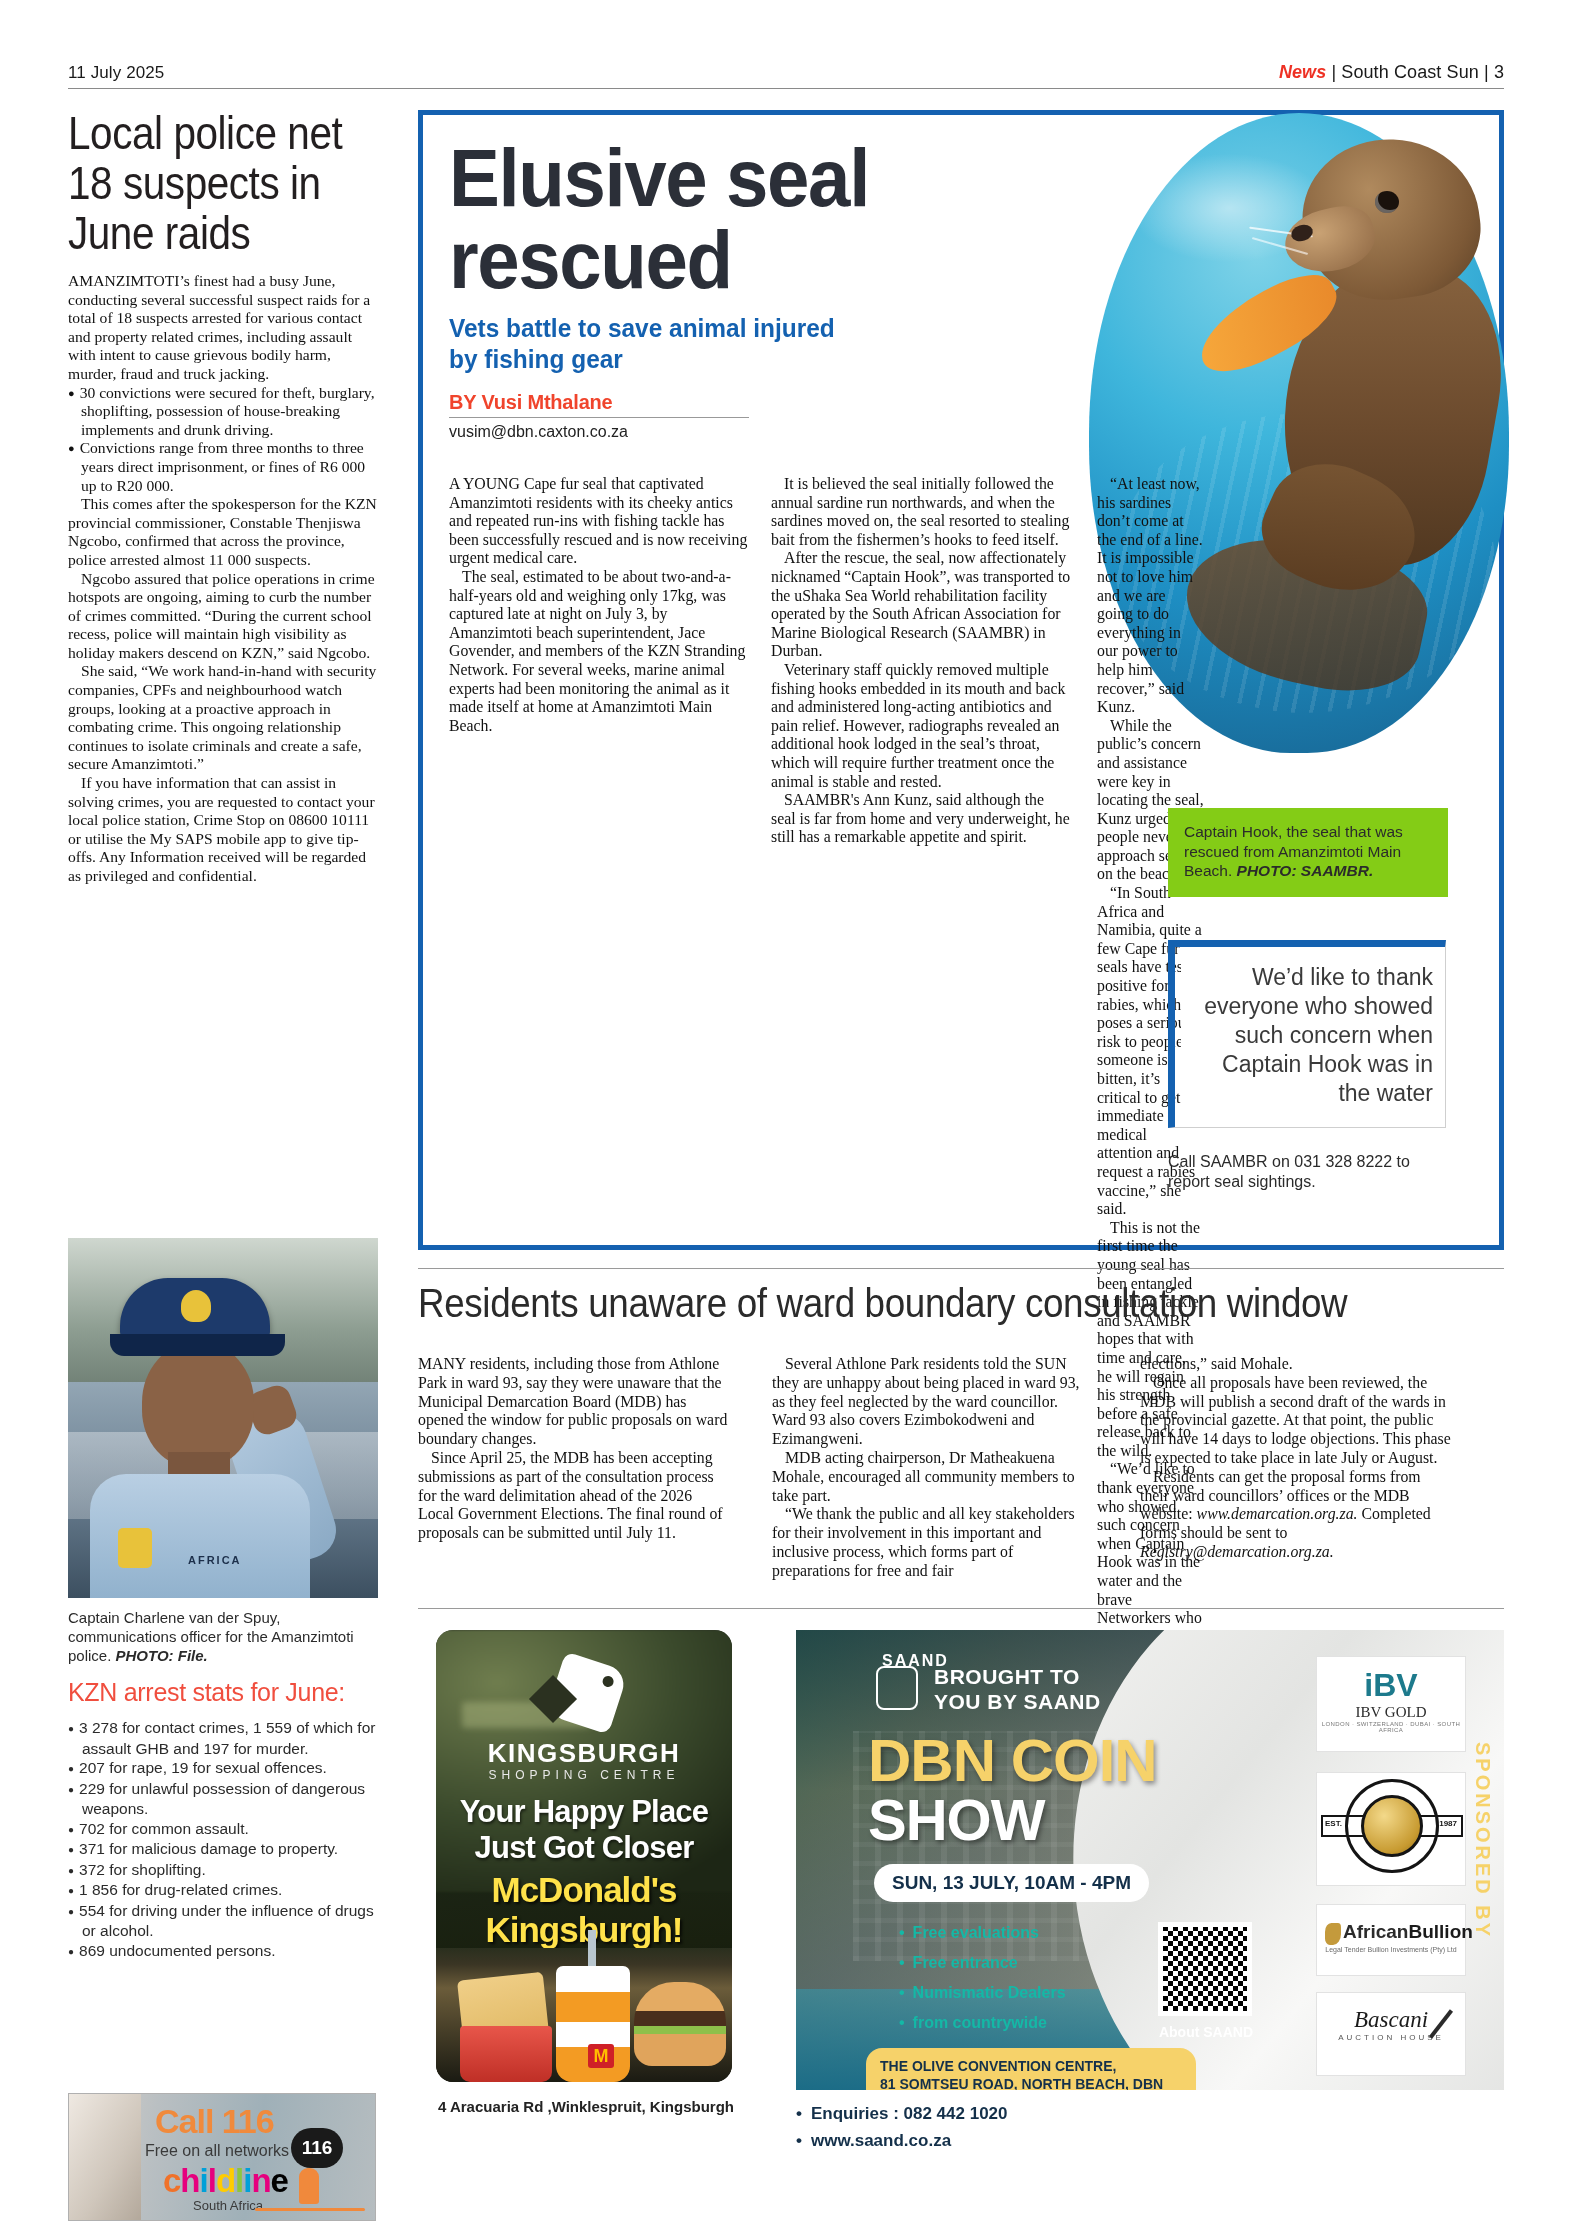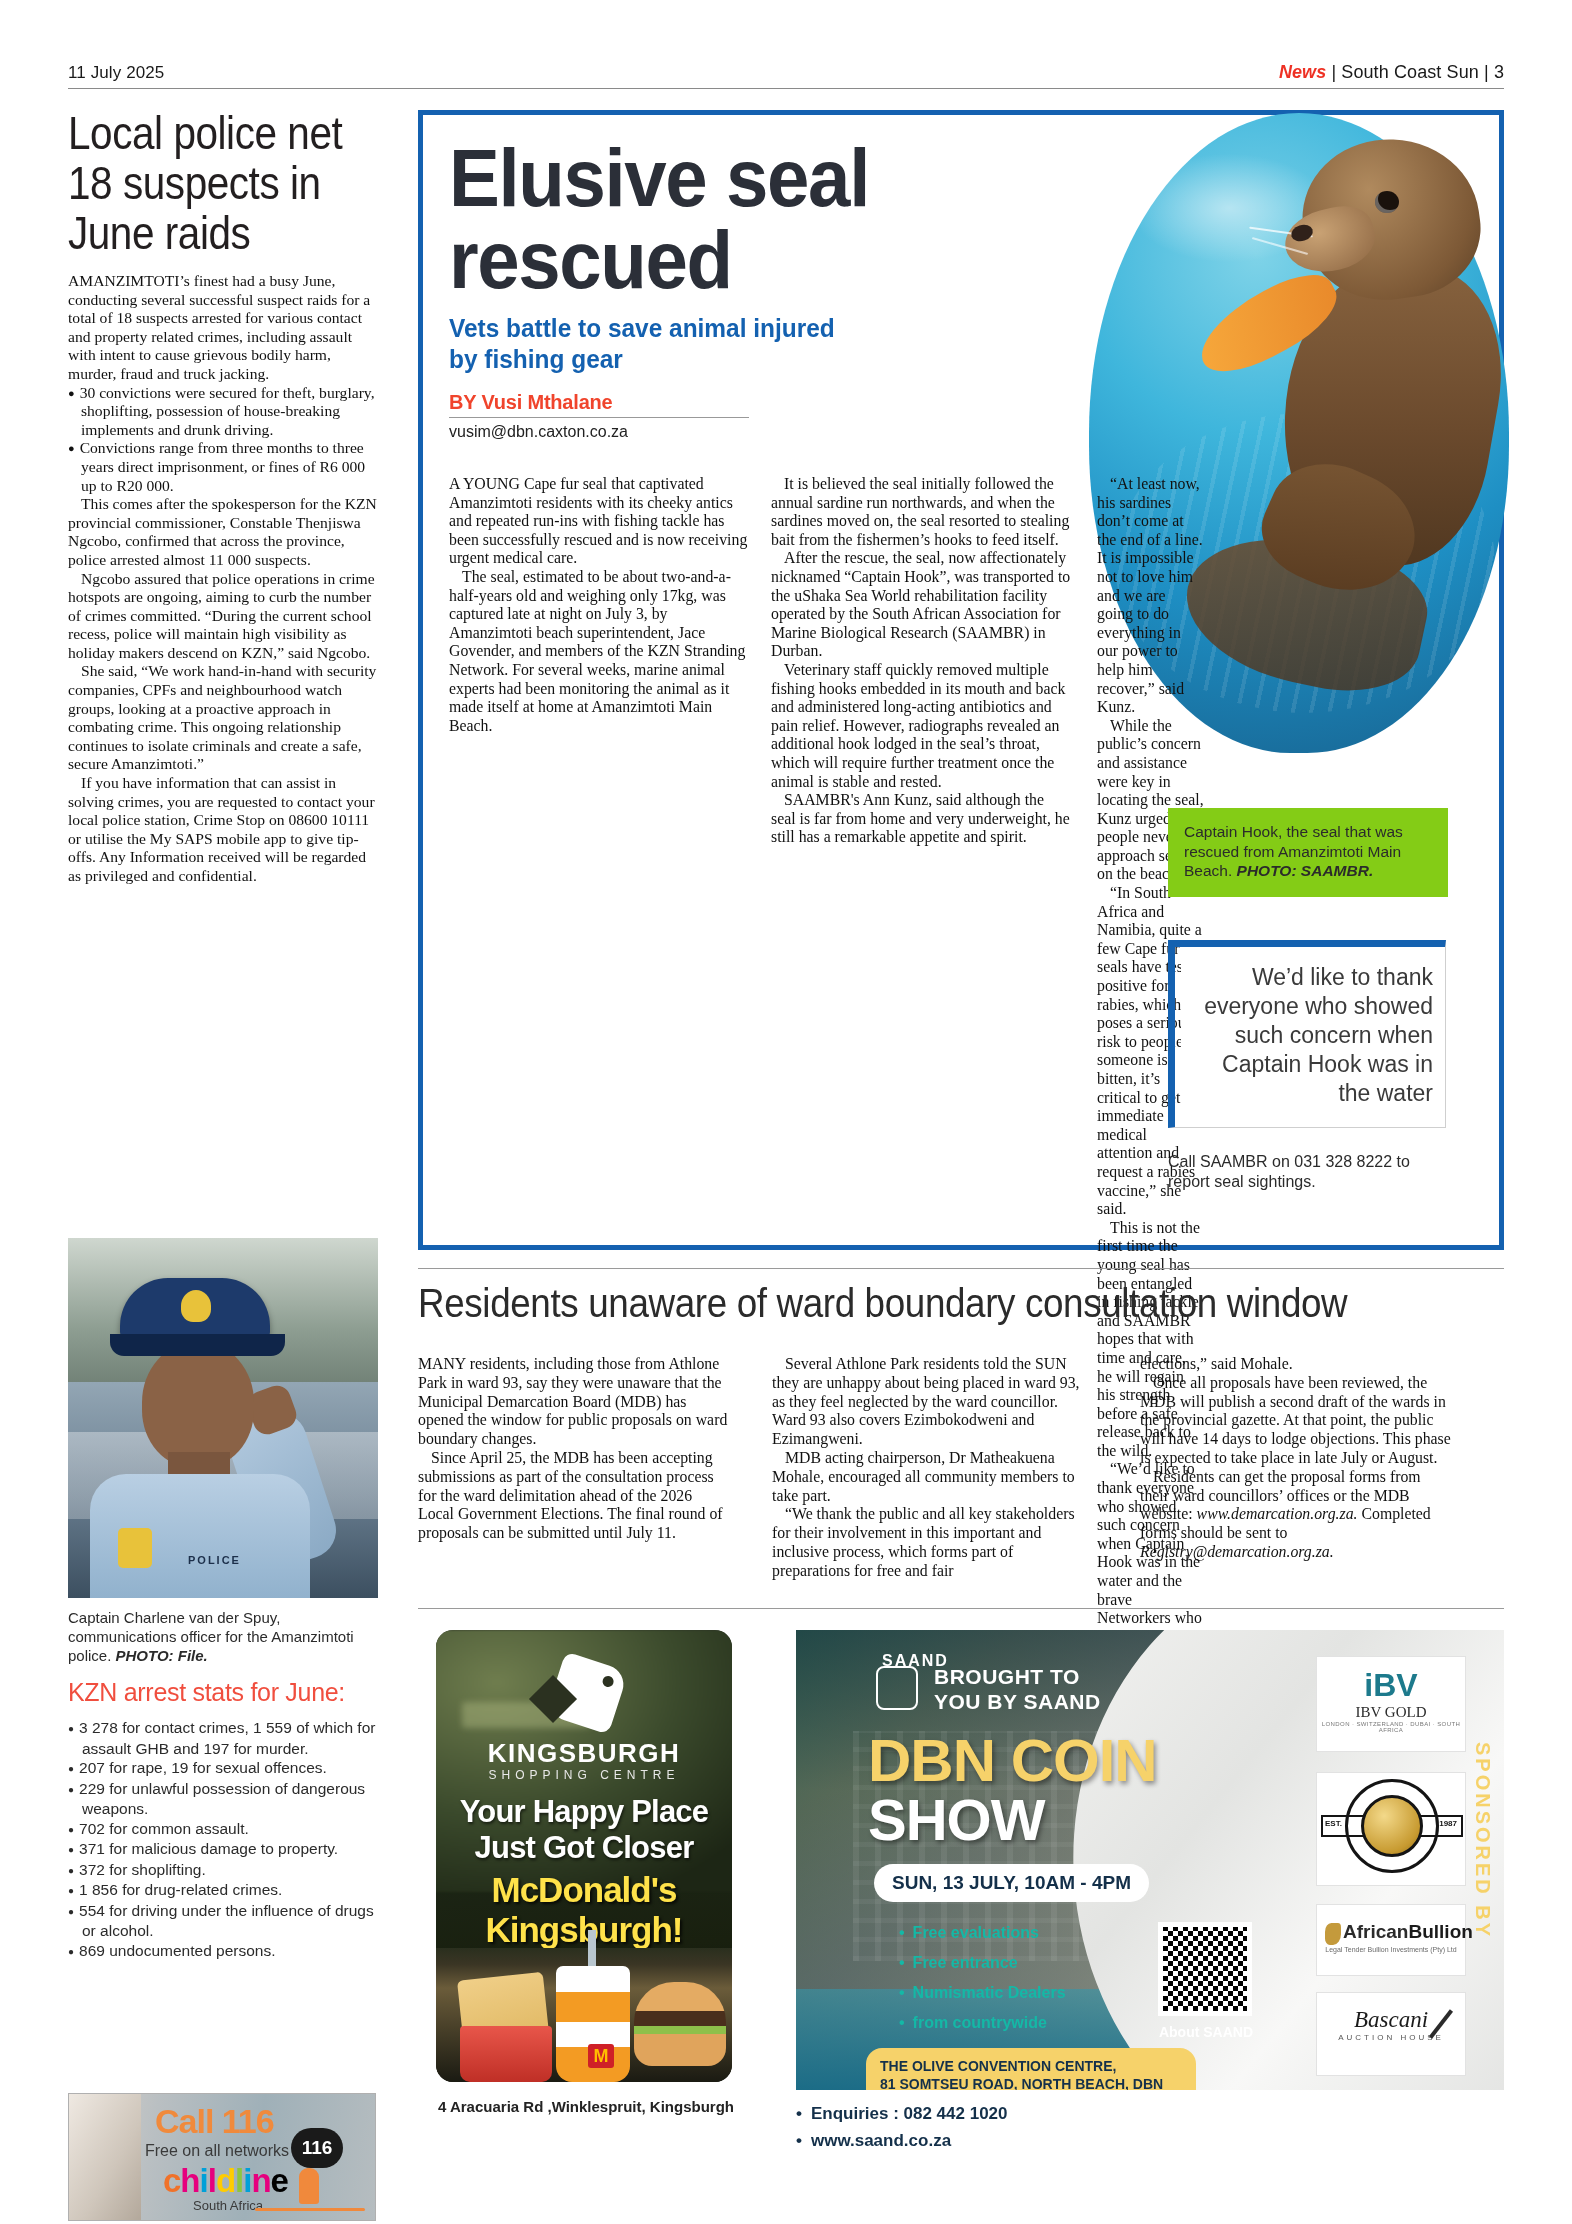--- a/index.html
+++ b/index.html
@@ -442,21 +442,21 @@
     <div class="pp-car"></div>
     <div class="pp-arm"></div>
     <div class="pp-hand"></div>
     <div class="pp-face"></div>
     <div class="pp-neck"></div>
     <div class="pp-shirt"></div>
     <div class="pp-cap"></div>
     <div class="pp-capbrim"></div>
     <div class="pp-badge"></div>
     <div class="pp-patch"></div>
-    <div class="pp-label">POLICE</div>
+    <div class="pp-label">AFRICA</div>
   </div>
 
   <div class="police-cap">
     <span>Captain Charlene van der Spuy, communications officer for the Amanzimtoti police. </span><i>PHOTO: File.</i>
   </div>
 
   <div class="stats-title">KZN arrest stats for June:</div>
   <div class="stats-list">
     <div>3 278 for contact crimes, 1 559 of which for assault GHB and 197 for murder.</div>
     <div>207 for rape, 19 for sexual offences.</div>

